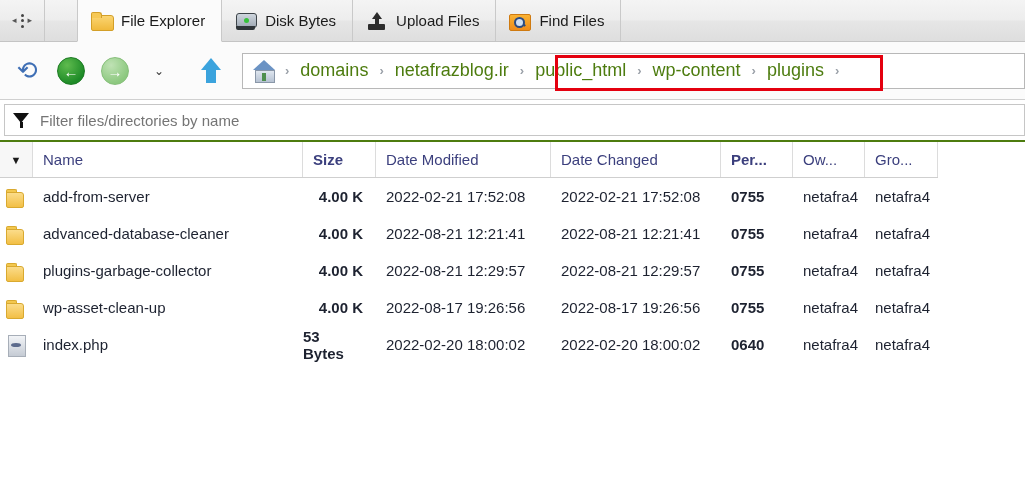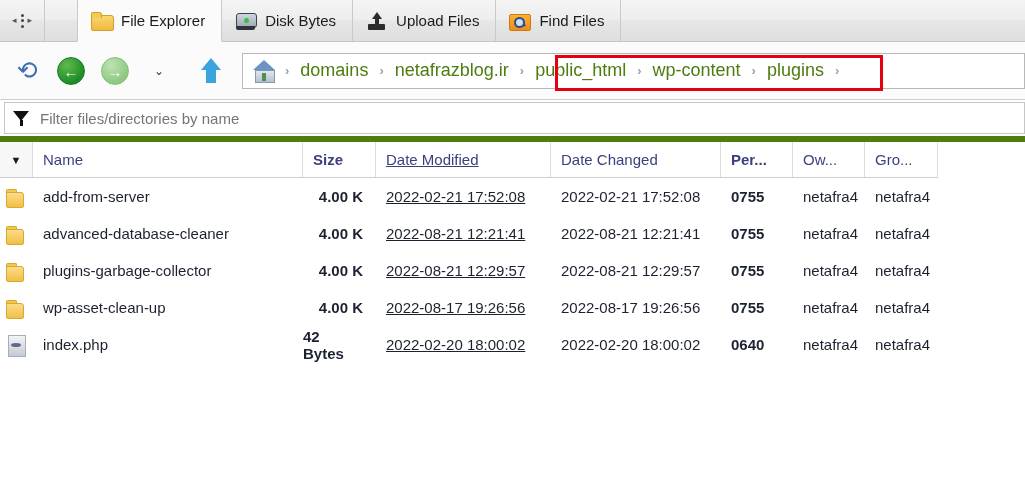--- a/index.html
+++ b/index.html
@@ -148,21 +148,21 @@
     background: #4e8f4e; z-index: 3;
   }
   #crumb-highlight {
     position: absolute; left: 312px; top: 1px; width: 328px; height: 36px;
     border: 3px solid #e4000f; pointer-events: none;
   }
 
   
   #filter-bar {
     position: absolute; left: 0; top: 100px; width: 1025px; height: 42px;
-    background: #fff; border-bottom: 6px solid #4d7c0f;
+    background: #fff; border-bottom: 2px solid #4d7c0f;
     display: flex; align-items: center;
   }
   #filter-input-wrap {
     margin: 0 0 0 4px; height: 32px; flex: 1 1 auto;
     border: 1px solid #c6c6c6; background: #fff;
     display: flex; align-items: center; padding: 0 8px; gap: 10px;
   }
   .funnel {
     width: 17px; height: 17px; flex: none; position: relative;
   }
@@ -191,21 +191,21 @@
     border-right: 1px solid #dcdcdc; padding-left: 10px;
   }
   #thead .th:last-child { border-right: 1px solid #dcdcdc; text-align: right; }
   .th-check {
     width: 33px; justify-content: center; padding-left: 0 !important;
     background: #f7f7f7; border-right: 1px solid #dcdcdc;
   }
   .th-caret { color: #1a1a1a; font-size: 11px; }
   .c-name  { width: 270px; }
   .c-size  { width: 73px; font-weight: bold; }
-  .c-dmod  { width: 175px; text-decoration: underline; }
+  .c-dmod  { width: 175px; }
   .c-dchg  { width: 170px; }
   .c-perm  { width: 72px; font-weight: bold; }
   .c-own   { width: 72px; }
   .c-grp   { width: 73px; }
 
   .row { display: flex; height: 37px; align-items: center; font-size: 15px; color: #1d2230; }
   .cell { display: flex; align-items: center; padding-left: 10px; }
   .cell.num { padding-left: 0; justify-content: flex-end; padding-right: 13px; }
   .cell-icon { width: 33px; display: flex; align-items: center; justify-content: center; padding: 0; }
 
@@ -376,21 +376,21 @@
         <div class="cell c-dchg">2022-08-17 19:26:56</div>
         <div class="cell c-perm">0755</div>
         <div class="cell c-own">netafra4</div>
         <div class="cell c-grp">netafra4</div>
       </div>
       <div class="row">
         <div class="cell cell-icon">
           <span class="row-file"></span>
         </div>
         <div class="cell c-name">index.php</div>
-        <div class="cell c-size num">42 Bytes</div>
+        <div class="cell c-size num">53 Bytes</div>
         <div class="cell c-dmod">2022-02-20 18:00:02</div>
         <div class="cell c-dchg">2022-02-20 18:00:02</div>
         <div class="cell c-perm">0640</div>
         <div class="cell c-own">netafra4</div>
         <div class="cell c-grp">netafra4</div>
       </div>
     </div>
 </div>
 
 </body></html>

